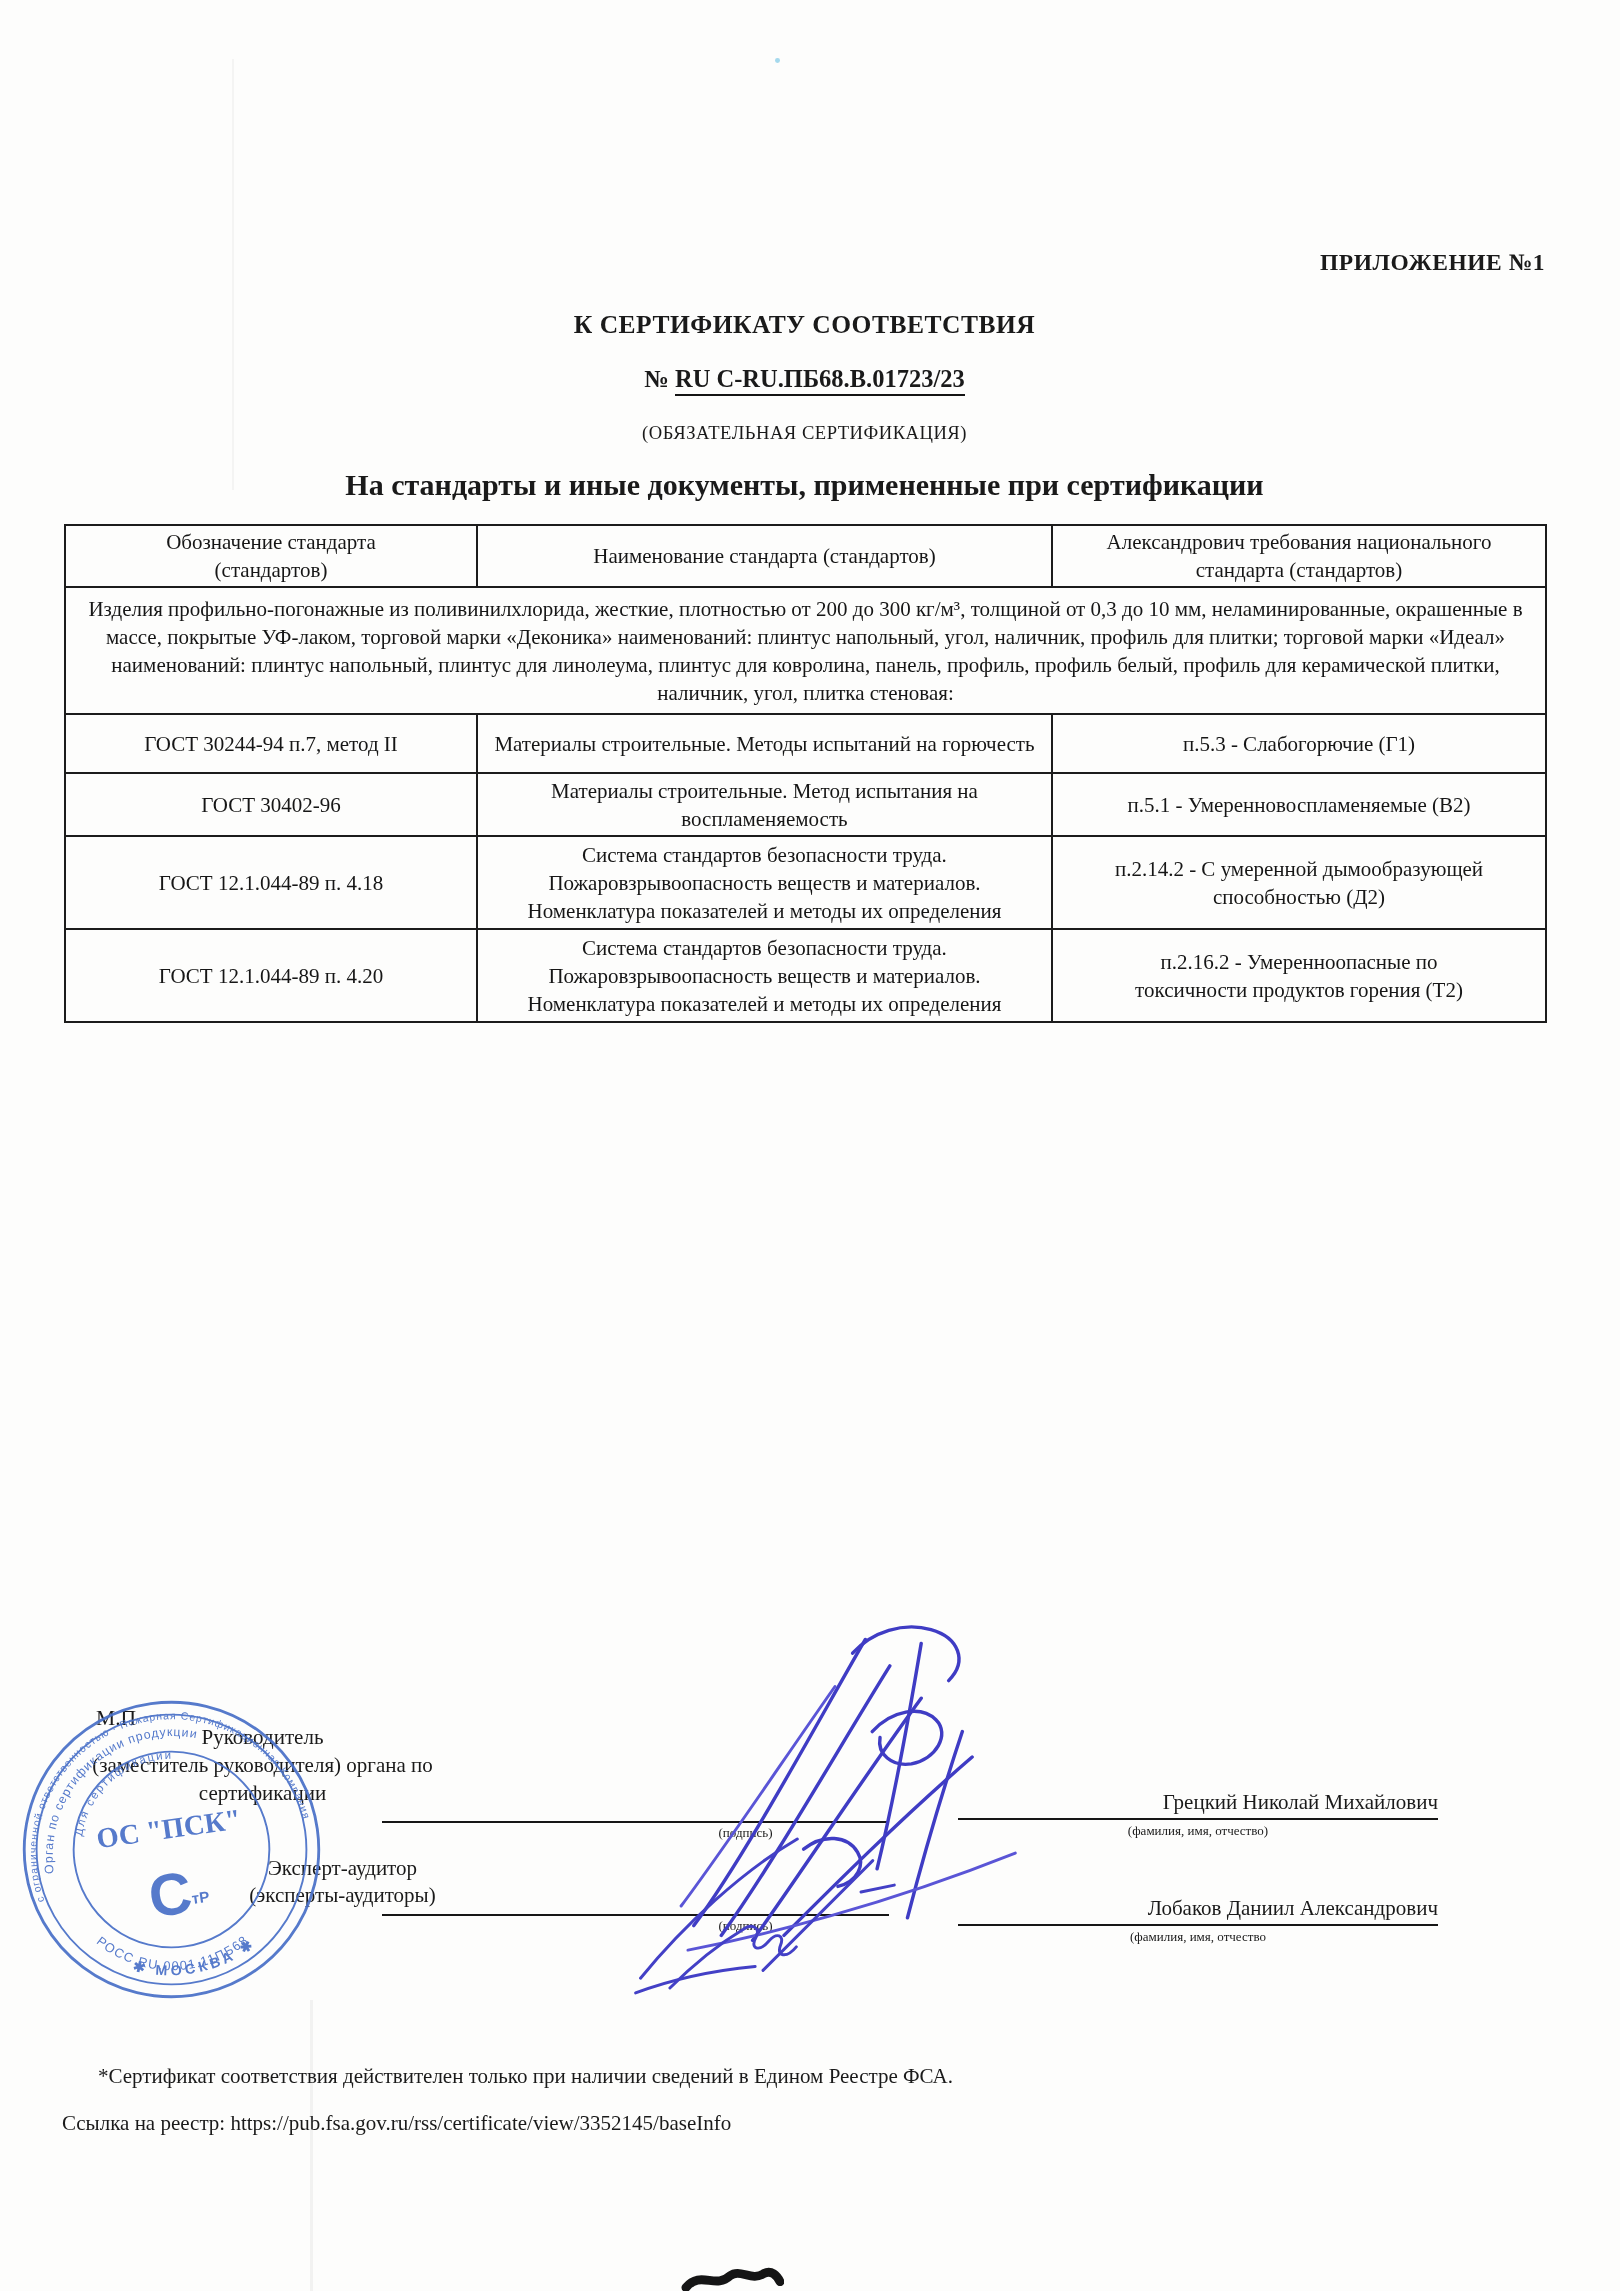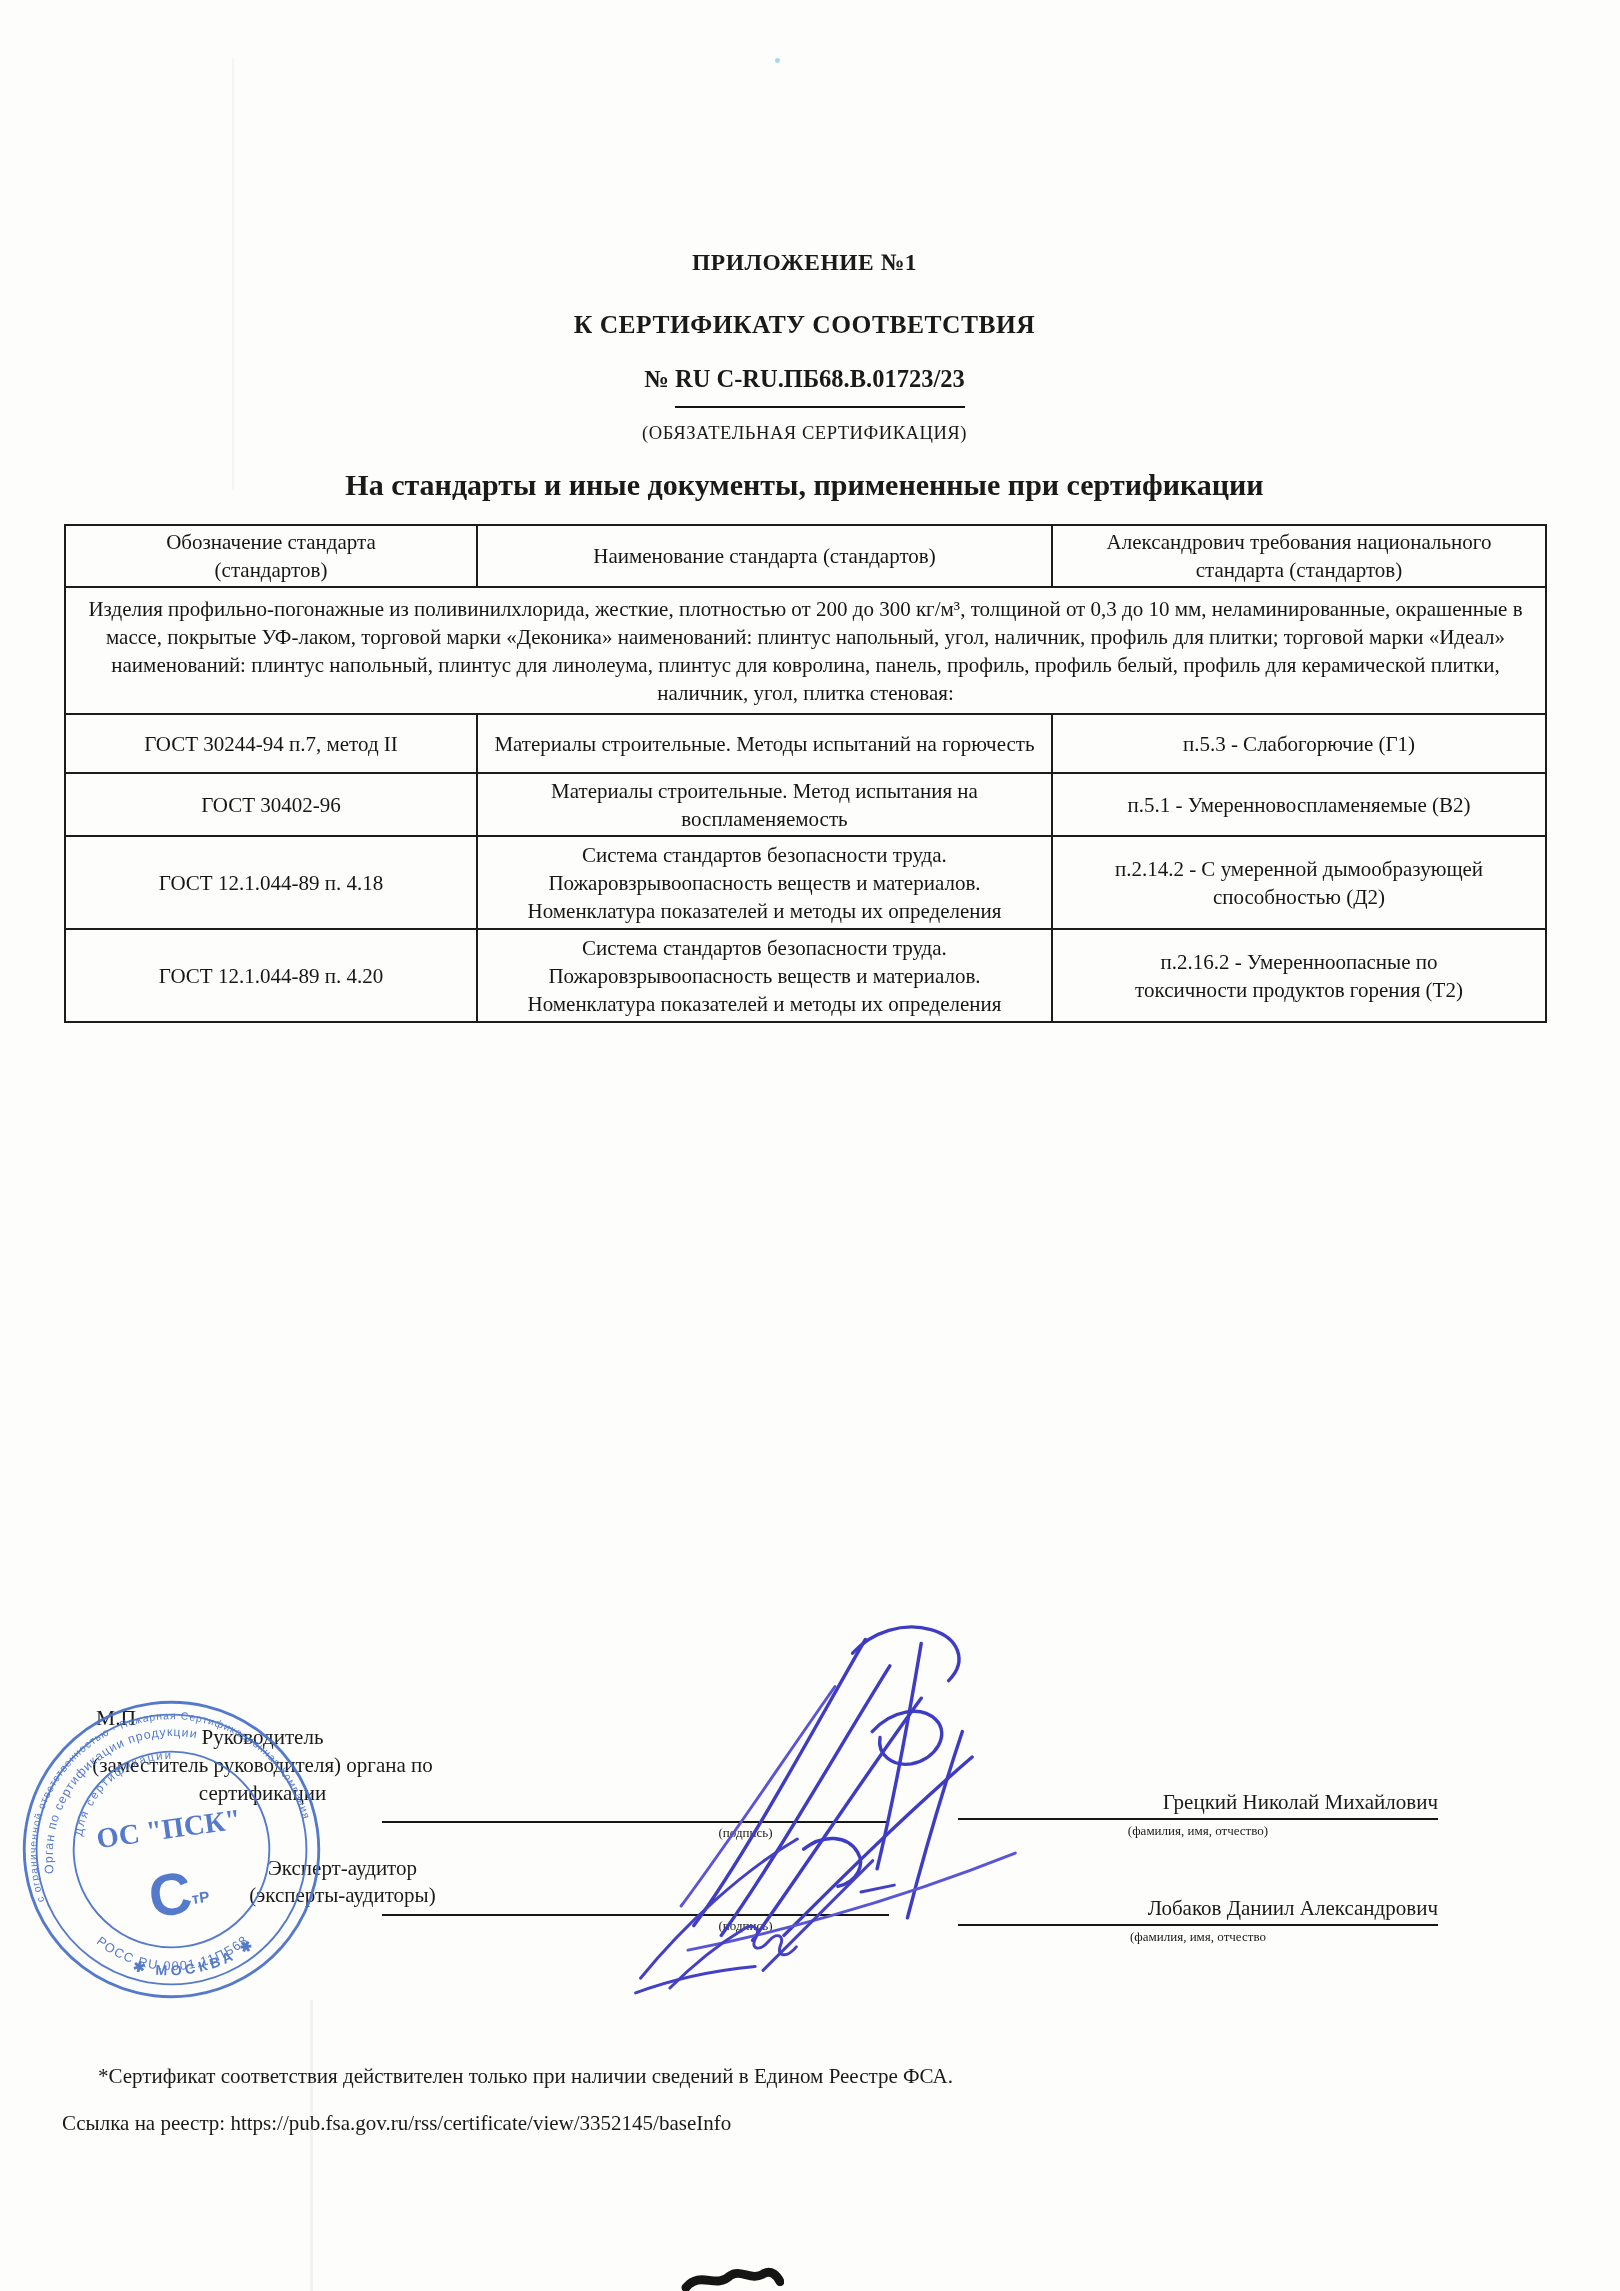--- a/index.html
+++ b/index.html
@@ -7,24 +7,24 @@
     position:relative;
     width:1620px;height:2292px;
     background:#fdfdfc;
     overflow:hidden;
     font-family:"Liberation Serif","DejaVu Serif",serif;
     color:#1a1a1a;
     margin:0 auto;
   }
   .abs{position:absolute;}
   .center-block{left:64px;width:1481px;text-align:center;}
-  .t-appendix{top:249px;font-size:23.5px;font-weight:bold;letter-spacing:0.5px;}
+  .t-appendix{top:249px;font-size:23.5px;font-weight:bold;letter-spacing:0.5px;text-align:right;}
   .t-cert{top:310px;font-size:25.5px;font-weight:bold;letter-spacing:0.5px;}
   .t-number{top:365px;font-size:24.5px;font-weight:bold;}
-  .t-number .num-underline{border-bottom:2.9px solid #141414;padding-bottom:14px;}
+  .t-number .num-underline{border-bottom:2.9px solid #141414;padding-bottom:2px;}
   .t-type{top:422px;font-size:18.6px;letter-spacing:0.5px;}
   .t-subtitle{top:468px;font-size:30px;font-weight:bold;}
 
   table.standards{
     position:absolute;left:64px;top:524px;
     width:1481px;
     border-collapse:collapse;table-layout:fixed;
     border:2.9px solid #1c1c1c;
   }
   table.standards td{

